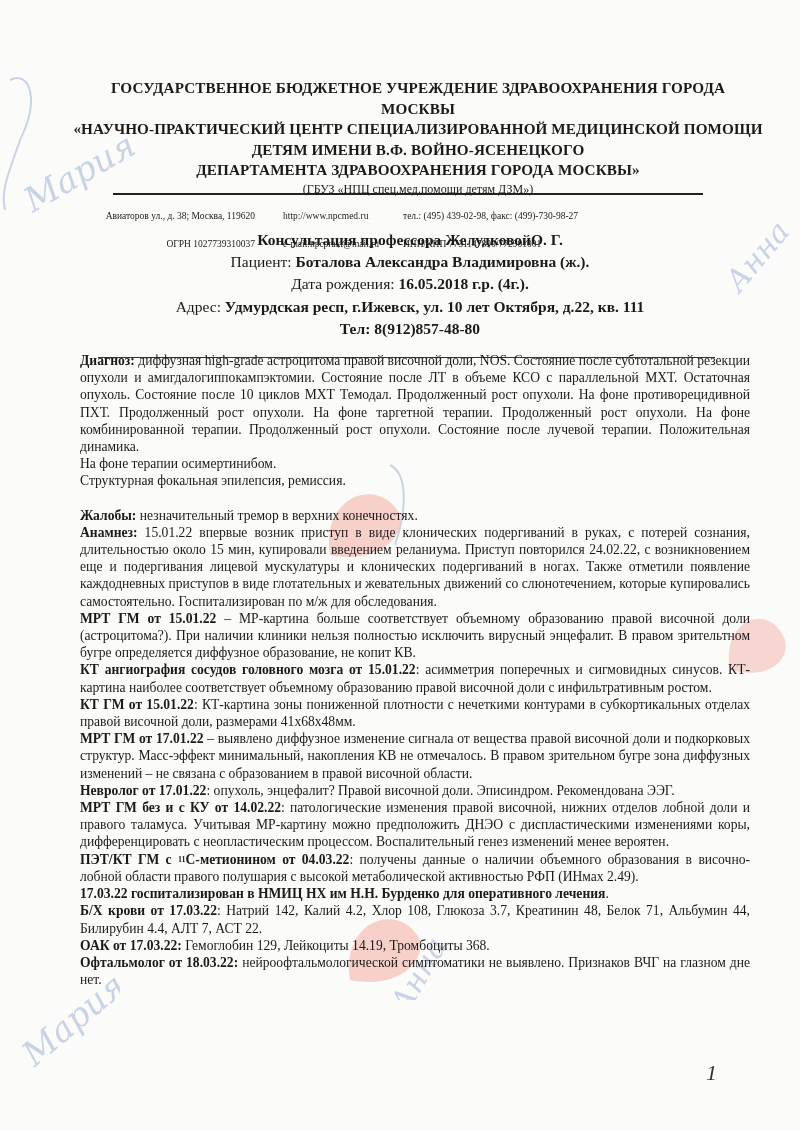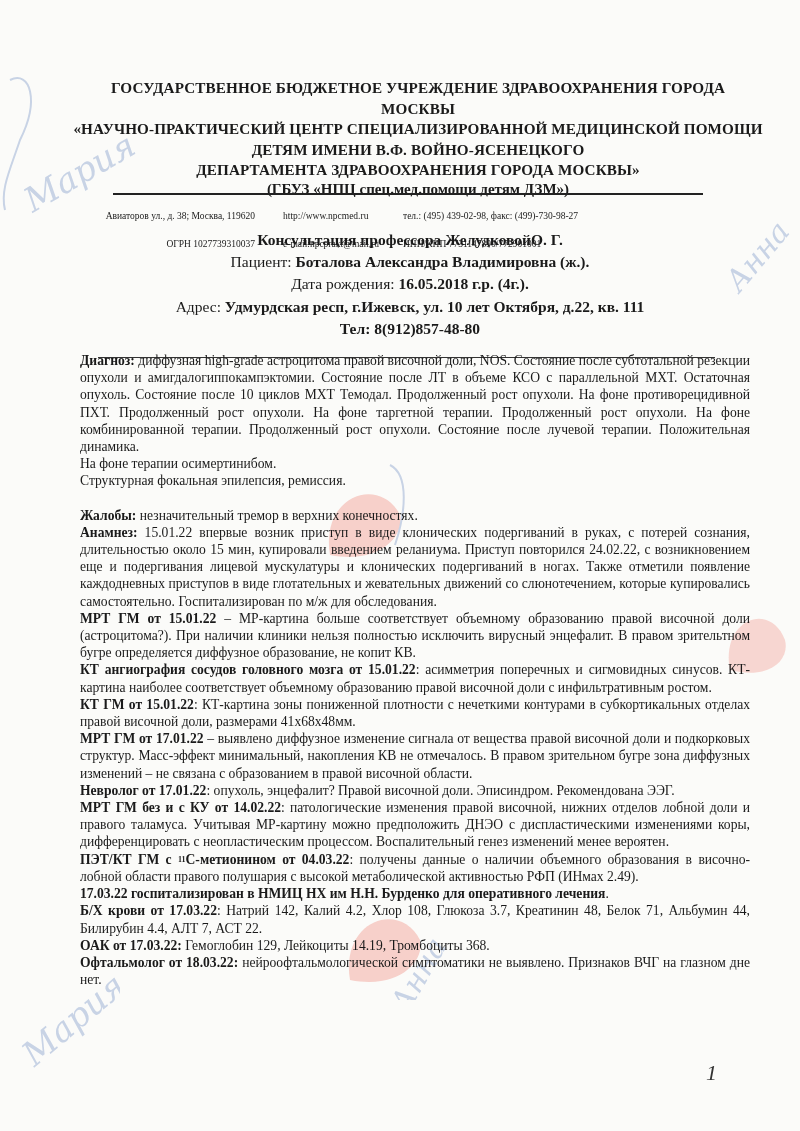--- a/index.html
+++ b/index.html
@@ -4,21 +4,21 @@
 <style>
   html, body { margin: 0; padding: 0; }
   body {
     width: 800px; height: 1131px; background: #fbfbf9; position: relative; overflow: hidden;
     font-family: "Liberation Serif", "DejaVu Serif", serif; color: #1a1a1a;
   }
   .wm { position: absolute; pointer-events: none; opacity: 0.55; }
   .wm svg { display: block; }
   .header { position: absolute; left: 68px; width: 700px; top: 78px; text-align: center; }
   .h-line { font-weight: bold; font-size: 15.2px; line-height: 20.5px; letter-spacing: 0.1px; }
-  .h-short { font-size: 15px; font-weight: bold; line-height: 16px; }
+  .h-short { font-size: 12px; font-weight: normal; line-height: 16px; }
   .rule-thick { position: absolute; left: 113px; width: 590px; top: 193px; border-top: 2px solid #222; }
   .contacts { position: absolute; top: 195px; left: 100px; width: 620px; font-size: 9.5px; line-height: 11.5px; }
   .contacts .row { display: flex; margin-top: 16px; }
   .contacts span { display: inline-block; }
   .c1 { width: 155px; text-align: right; }
   .c2 { width: 120px; margin-left: 28px; }
   .c3 { }
   .under { }
   .consult { position: absolute; left: 100px; width: 620px; top: 229px; text-align: center; font-size: 15.5px; line-height: 22.2px; }
   .consult b { font-weight: bold; }

